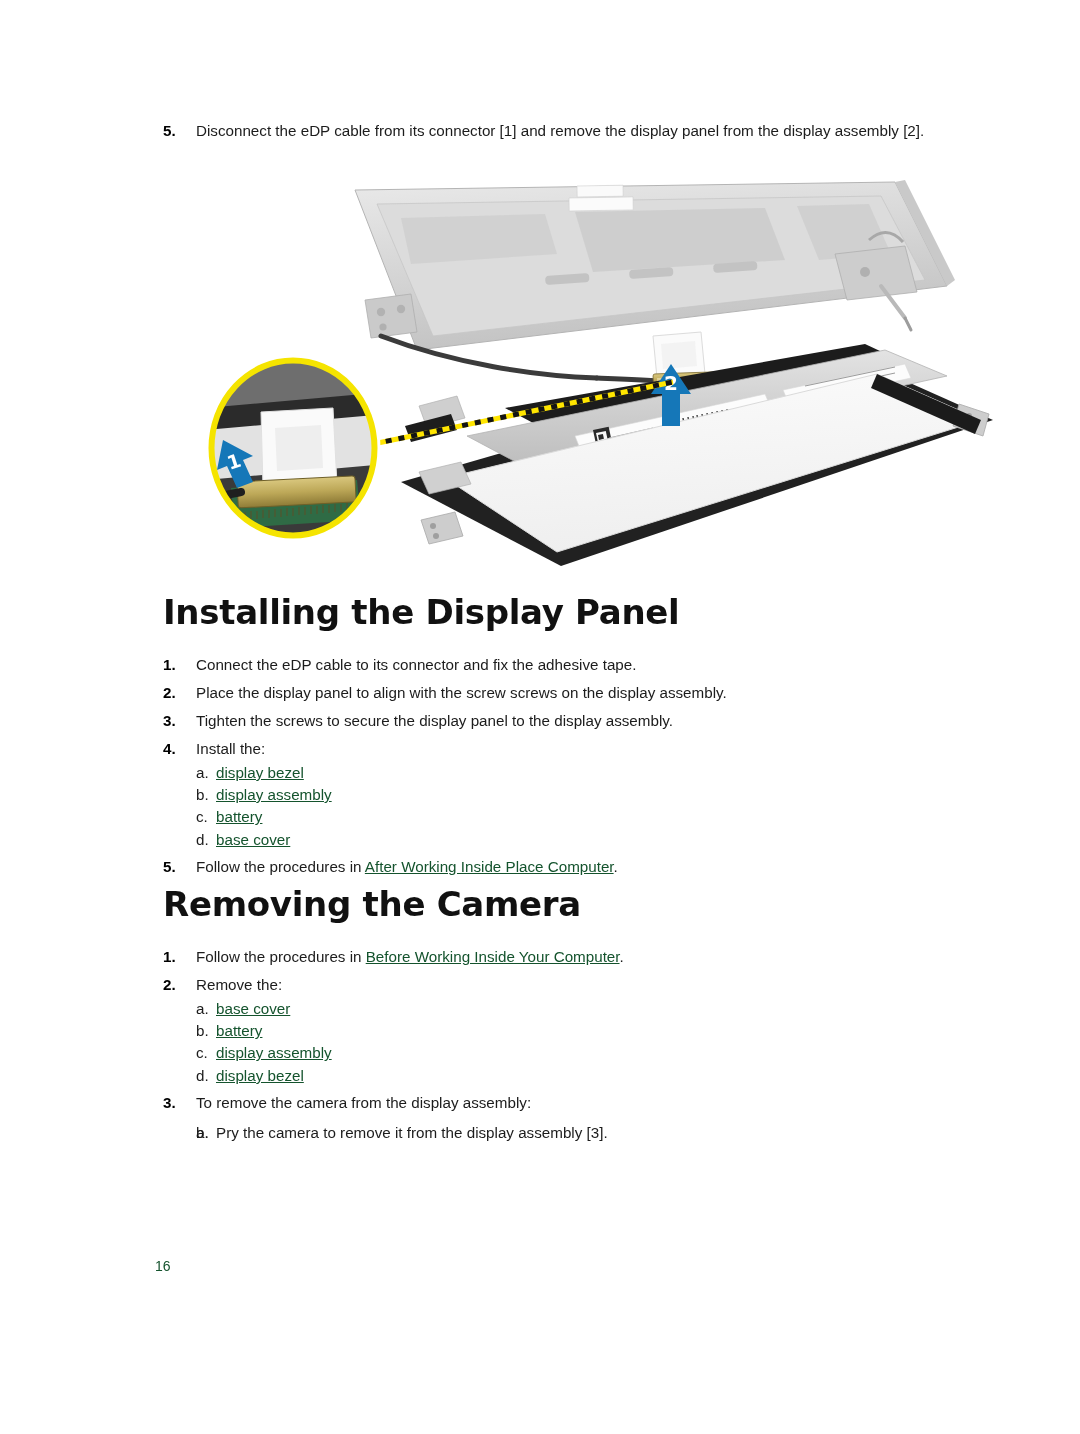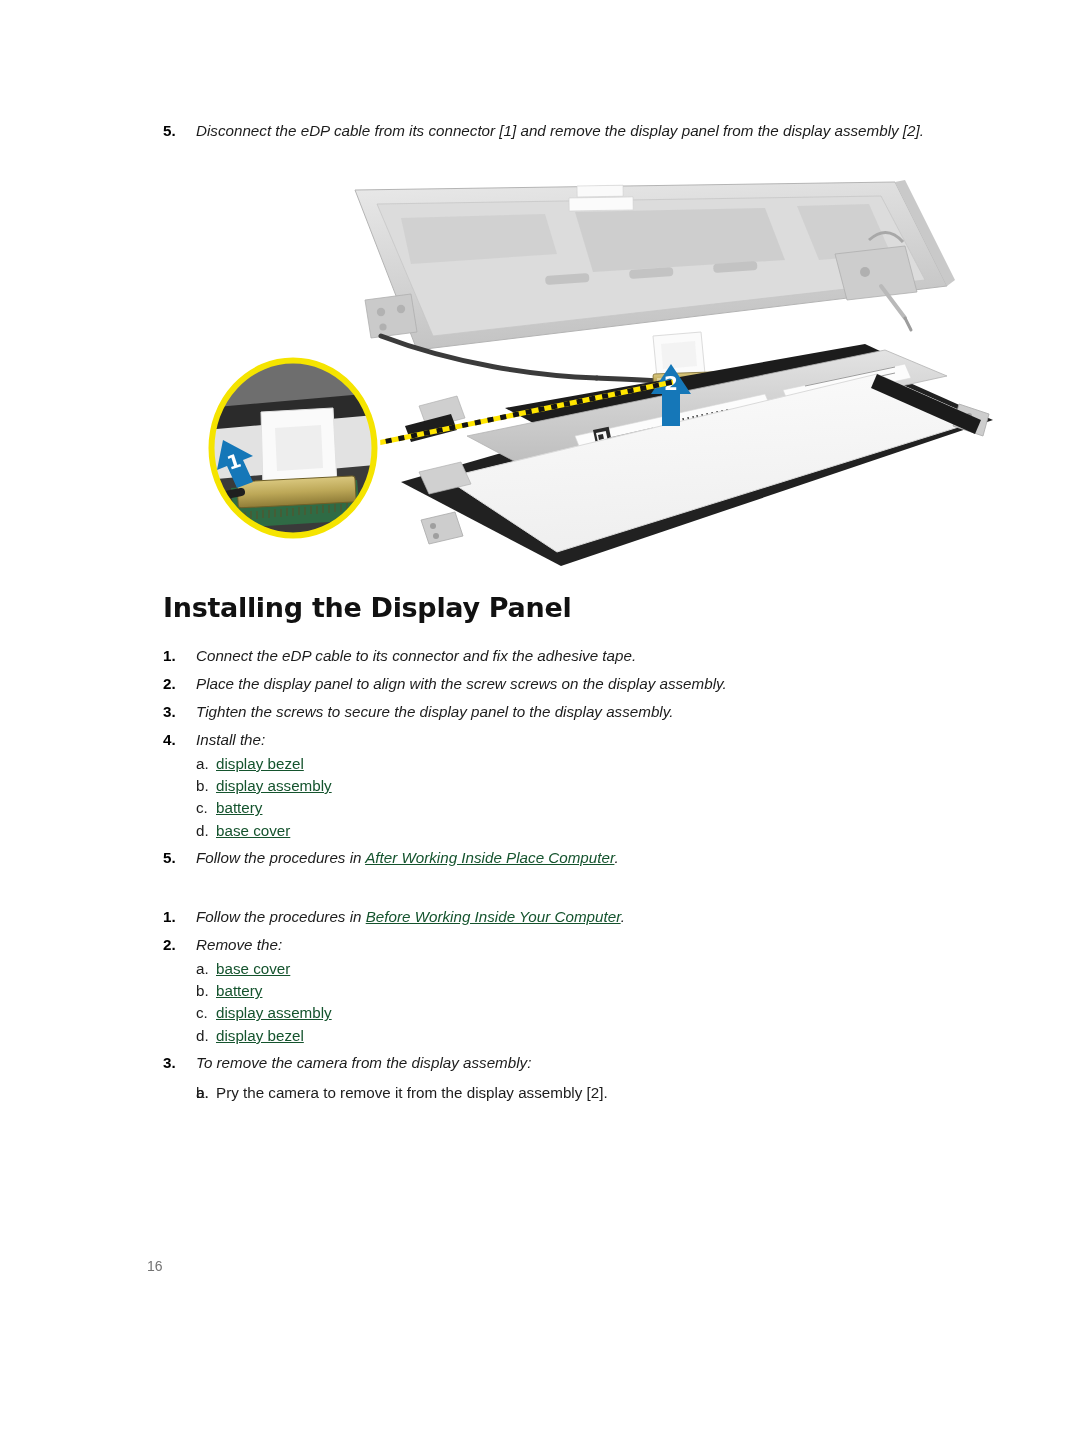--- a/index.html
+++ b/index.html
@@ -45,21 +45,21 @@
     margin-bottom: 6px;
   }
   li.step > .num {
     position: absolute;
     left: 0;
     top: 0;
     font-weight: bold;
     font-size: 15.2px;
     color: #000;
   }
-  li.step > .txt { display: block; font-style: italic; }
+  li.step > .txt { display: block; }
 
   ol.substeps {
     list-style: none;
     margin: 2px 0 2px 0;
     padding: 0;
   }
   li.substep {
     position: relative;
     padding-left: 20px;
     margin-left: 33px;
@@ -76,34 +76,34 @@
   }
 
   a.doclink {
     color: #14532d;
     text-decoration: underline;
     text-underline-offset: 1px;
   }
 
   h1.heading {
     font-family: "DejaVu Sans", sans-serif;
-    font-size: 27px;
+    font-size: 34px;
     font-weight: bold;
     letter-spacing: -0.3px;
     color: #111111;
     margin: 0;
     padding: 0;
   }
 
   .page-number {
     position: absolute;
-    left: 147px;
+    left: 155px;
     top: 1258px;
     font-size: 14px;
-    color: #737373;
+    color: #14532d;
   }
 
   
   .figure {
     position: absolute;
     left: 205px;
     top: 168px;
     width: 790px;
     height: 405px;
   }
@@ -357,20 +357,21 @@
 
     <ol class="steps" style="margin-top:5px;">
       <li class="step">
         <span class="num">5.</span>
         <span class="txt"><span>Follow the procedures in </span><a class="doclink" href="#">After Working Inside Place Computer</a><span>.</span></span>
       </li>
     </ol>
   </div>
 
   <div class="content" style="top:884px;">
+    <h1 class="heading">Removing the Camera</h1>
 
     <ol class="steps" style="margin-top:22px;">
       <li class="step">
         <span class="num">1.</span>
         <span class="txt"><span>Follow the procedures in </span><a class="doclink" href="#">Before Working Inside Your Computer</a><span>.</span></span>
       </li>
       <li class="step" style="margin-bottom:2px;">
         <span class="num">2.</span>
         <span class="txt">Remove the:</span>
       </li>
@@ -401,20 +402,20 @@
         <span class="txt">To remove the camera from the display assembly:</span>
       </li>
     </ol>
 
     <ol class="substeps" style="margin-top:8px;">
       <li class="substep" style="margin-bottom:5px;">
         <span class="ltr">a.</span>
       </li>
       <li class="substep">
         <span class="ltr">b.</span>
-        <span>Pry the camera to remove it from the display assembly [2].</span>
+        <span>Pry the camera to remove it from the display assembly [3].</span>
       </li>
     </ol>
   </div>
 
   <div class="page-number">16</div>
 
 </div>
 
 </body></html>

